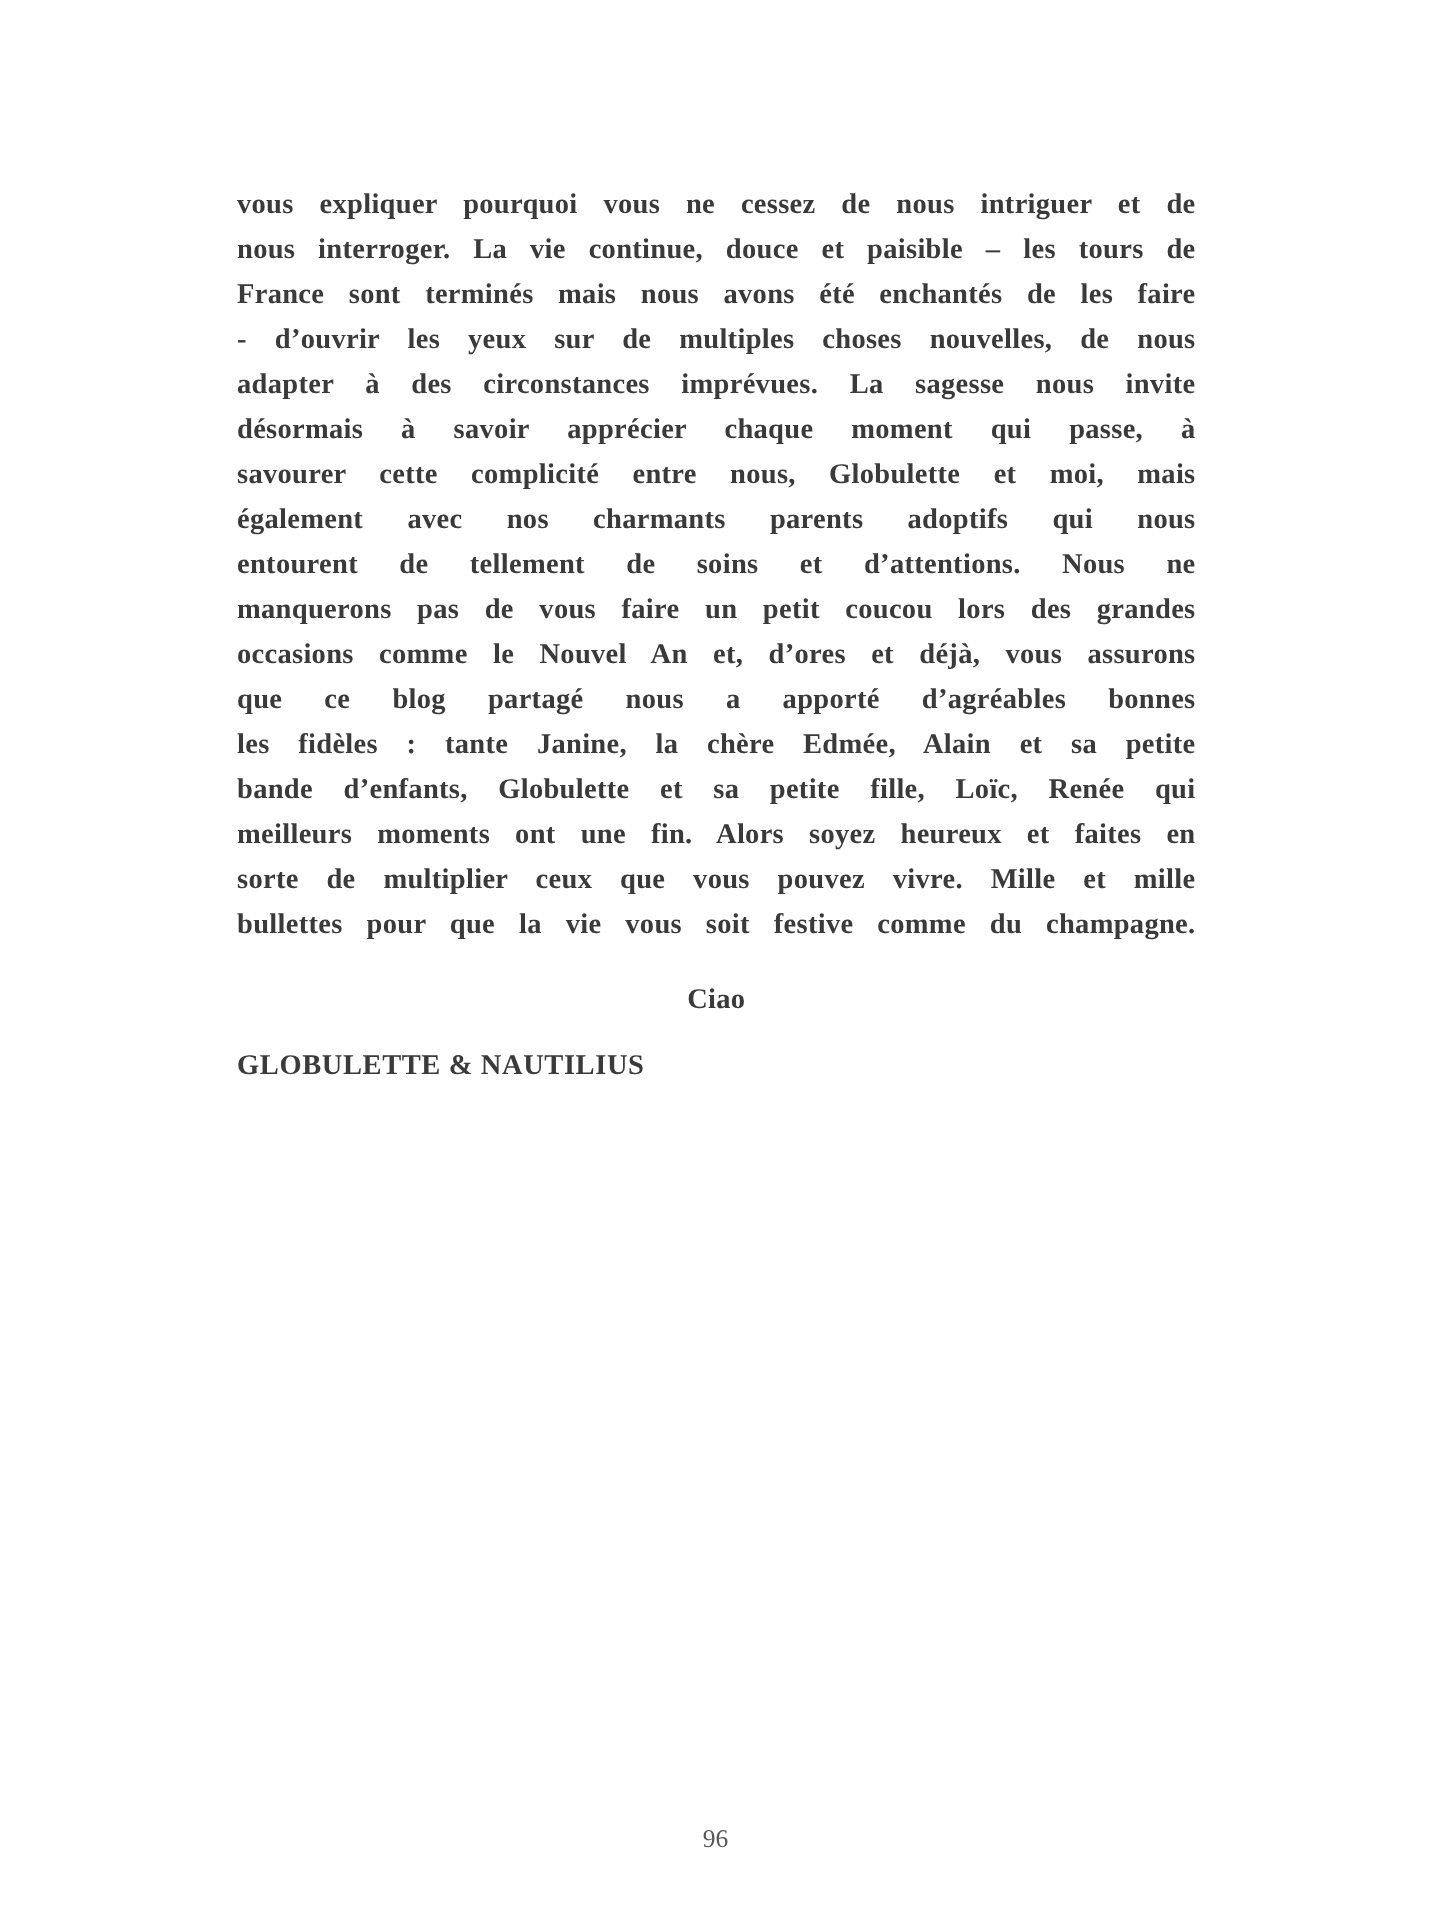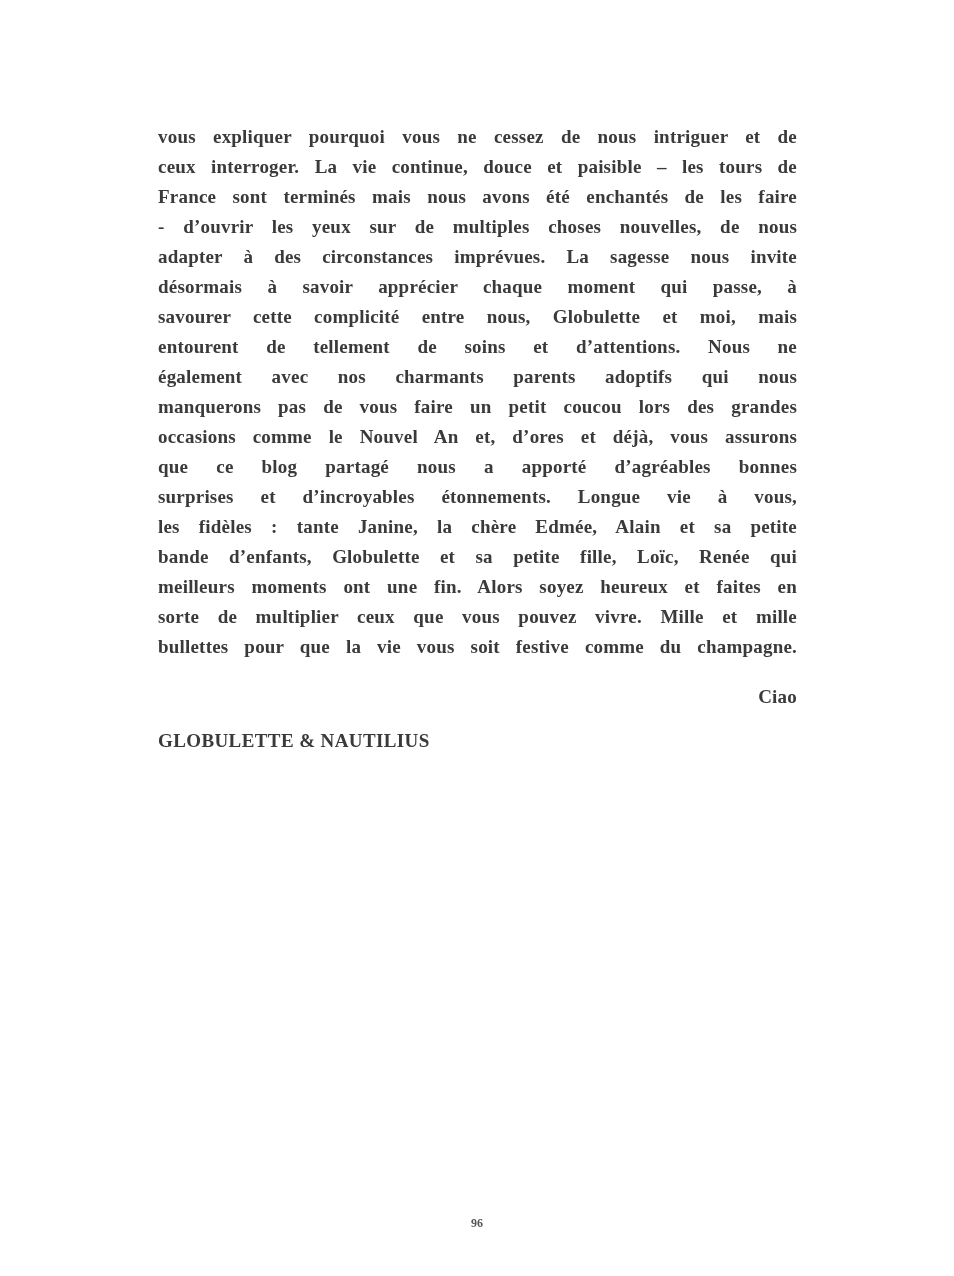--- a/index.html
+++ b/index.html
@@ -30,58 +30,57 @@
     text-align: justify;
     text-align-last: justify;
     line-height: 30px;
     height: 30px;
     white-space: nowrap;
     overflow: hidden;
   }
   .closing {
     margin: 20px 0 0 0;
     line-height: 30px;
-    text-align: right;
+    text-align: center;
   }
   .signature {
     margin: 14px 0 0 0;
     line-height: 30px;
     text-align: left;
     letter-spacing: 0.4px;
   }
   .page-number {
     position: absolute;
     top: 1216px;
     left: 0;
     width: 954px;
     text-align: center;
-    font-size: 12px;
-    font-weight: bold;
+    font-size: 17px;
+    font-weight: normal;
     color: #565656;
   }
 </style>
 </head>
 <body>
 
 <div class="page">
   <div class="text-block">
     <div class="paragraph">
         <div class="line">vous expliquer pourquoi vous ne cessez de nous intriguer et de</div>
-        <div class="line">ceux interroger. La vie continue, douce et paisible – les tours de</div>
+        <div class="line">nous interroger. La vie continue, douce et paisible – les tours de</div>
         <div class="line">France sont terminés mais nous avons été enchantés de les faire</div>
         <div class="line">- d’ouvrir les yeux sur de multiples choses nouvelles, de nous</div>
         <div class="line">adapter à des circonstances imprévues. La sagesse nous invite</div>
         <div class="line">désormais à savoir apprécier chaque moment qui passe, à</div>
         <div class="line">savourer cette complicité entre nous, Globulette et moi, mais</div>
+        <div class="line">également avec nos charmants parents adoptifs qui nous</div>
         <div class="line">entourent de tellement de soins et d’attentions. Nous ne</div>
-        <div class="line">également avec nos charmants parents adoptifs qui nous</div>
         <div class="line">manquerons pas de vous faire un petit coucou lors des grandes</div>
         <div class="line">occasions comme le Nouvel An et, d’ores et déjà, vous assurons</div>
         <div class="line">que ce blog partagé nous a apporté d’agréables bonnes</div>
-        <div class="line">surprises et d’incroyables étonnements. Longue vie à vous,</div>
         <div class="line">les fidèles : tante Janine, la chère Edmée, Alain et sa petite</div>
         <div class="line">bande d’enfants, Globulette et sa petite fille, Loïc, Renée qui</div>
         <div class="line">meilleurs moments ont une fin. Alors soyez heureux et faites en</div>
         <div class="line">sorte de multiplier ceux que vous pouvez vivre. Mille et mille</div>
         <div class="line">bullettes pour que la vie vous soit festive comme du champagne.</div>
       </div>
     <p class="closing">Ciao</p>
     <p class="signature">GLOBULETTE &amp; NAUTILIUS</p>
   </div>
   <div class="page-number">96</div>

